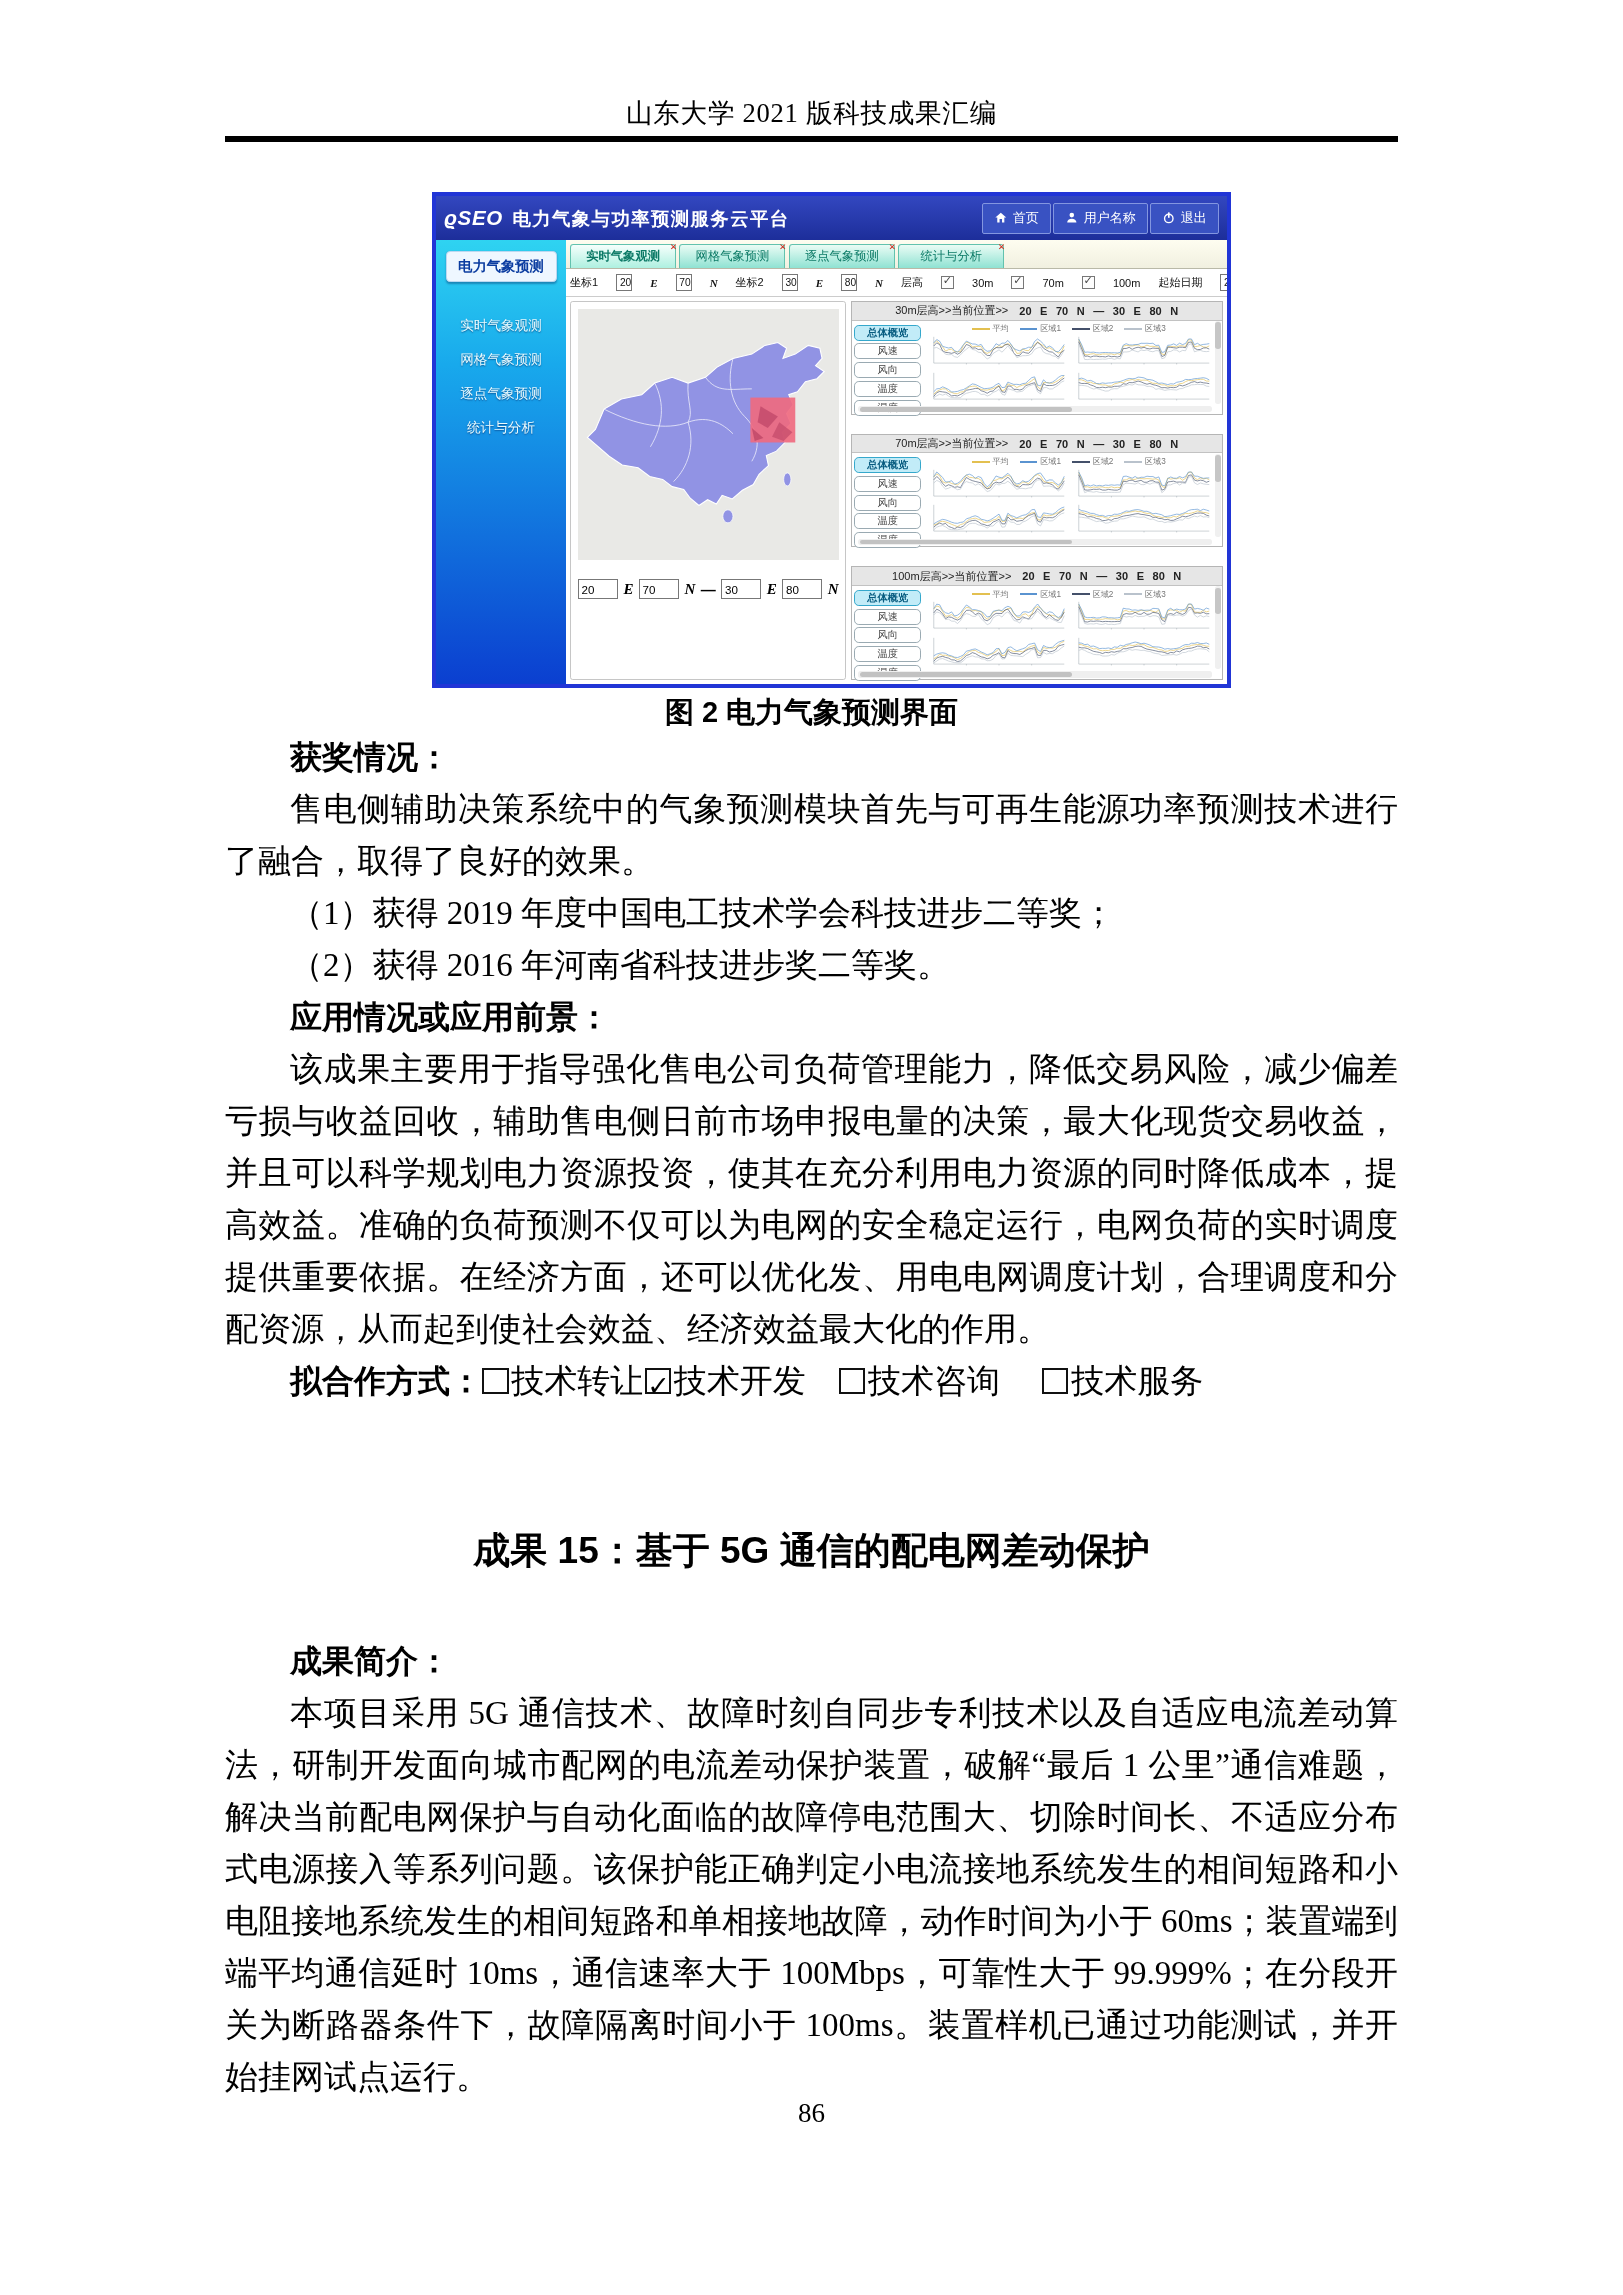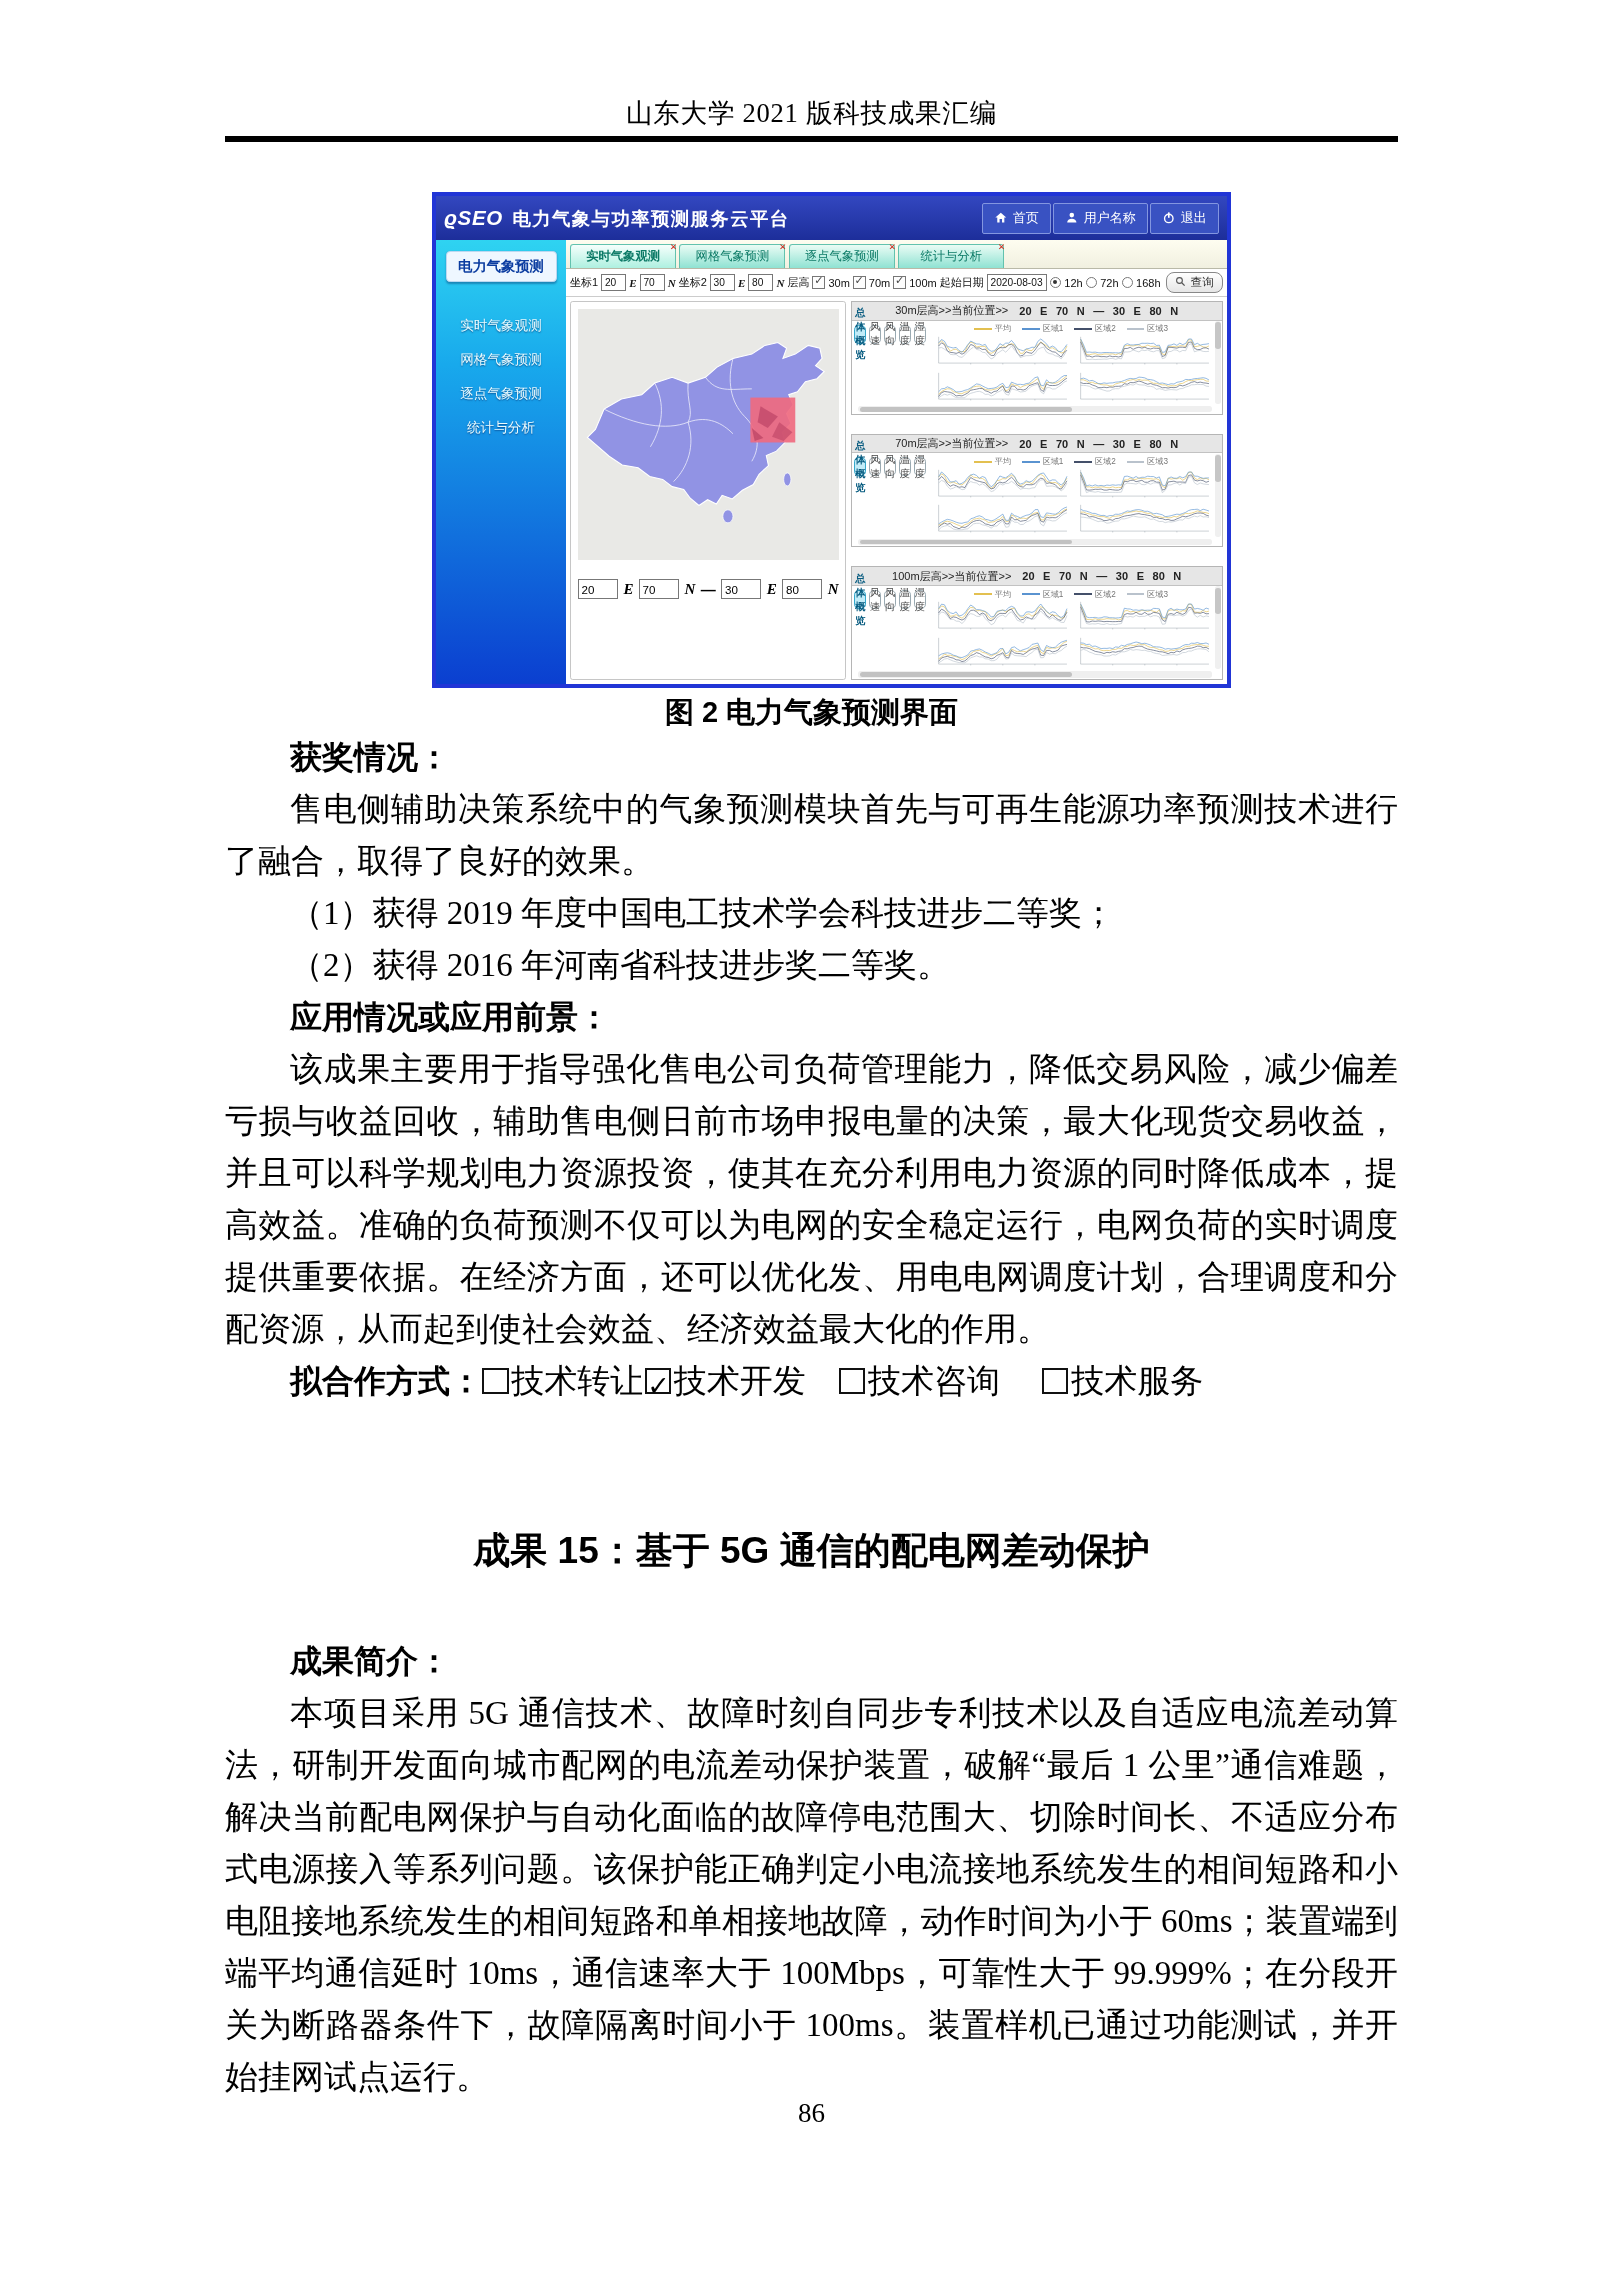--- a/index.html
+++ b/index.html
@@ -59,21 +59,21 @@
   .main{flex:1;display:flex;flex-direction:column;background:#fff;min-width:0;}
   .tabbar{height:29px;flex:0 0 29px;background:linear-gradient(#fefdf0,#f1f0e0);
     border-bottom:0.7px solid #b9b9a8;display:flex;align-items:flex-end;gap:3.4px;padding:0 0 0 4.1px;box-sizing:border-box;}
   .tab{width:104px;height:23px;background:linear-gradient(#eafcf5,#8fe2d2);border:0.7px solid #62c2ae;
     border-bottom:none;border-radius:3.4px 3.4px 0 0;color:#0c7a66;font-size:12.3px;display:flex;
     align-items:center;justify-content:center;position:relative;cursor:pointer;}
   .tab.checked{background:linear-gradient(#f6fffc,#aef0e0);font-weight:bold;}
   .tab-x{position:absolute;top:-2.7px;right:-2px;color:#d42414;font-size:8.9px;font-weight:bold;}
   .tab-x::before{content:"✕";}
   .filterbar{height:27px;flex:0 0 27px;border-bottom:0.7px solid #ccc;display:flex;align-items:center;
-    padding:0 4.1px;gap:3px;font-size:11px;white-space:nowrap;overflow:hidden;color:#111;}
+    padding:0 4.1px;gap:18px;font-size:11px;white-space:nowrap;overflow:hidden;color:#111;}
   .ibox{display:inline-flex;align-items:center;width:31px;height:16.4px;border:0.7px solid #777;
     background:#fff;font-size:10.2px;padding-left:2.7px;box-sizing:border-box;}
   .ibox.date{width:76px;}
   .axis{font-family:"Liberation Serif",serif;font-style:italic;font-weight:bold;}
   .cb{width:11px;height:11px;border:0.7px solid #777;background:#fdfdfd;position:relative;flex:0 0 11px;}
   .cb.checked::after{content:"✓";position:absolute;left:0.7px;top:-3.4px;font-size:11px;color:#444;}
   .radio{width:9.5px;height:9.5px;border:0.7px solid #777;border-radius:50%;position:relative;flex:0 0 9.5px;background:#fff;}
   .radio.checked::after{content:"";position:absolute;left:2px;top:2px;width:4.1px;height:4.1px;border-radius:50%;background:#333;}
   .search-btn{display:flex;align-items:center;gap:4.1px;border:0.7px solid #888;border-radius:8px;
     background:linear-gradient(#fff,#e6e6e6);height:19px;padding:0 8.2px;font-size:11.6px;color:#333;cursor:pointer;margin-left:2.7px;}
@@ -84,21 +84,21 @@
   .map-area svg{width:100%;height:100%;display:block;}
   .map-coords{margin-top:19px;display:flex;align-items:center;justify-content:center;gap:5.5px;
     font-size:15px;font-weight:bold;}
   .map-coords .ibox{width:40px;height:20.5px;font-size:11.6px;font-weight:normal;}
   .charts{flex:1;display:flex;flex-direction:column;gap:19px;min-width:0;}
   .csec{flex:1;border:0.7px solid #b5b5b5;display:flex;flex-direction:column;position:relative;min-height:0;background:#fff;}
   .cs-head{height:17.7px;flex:0 0 17.7px;background:#e6e6e6;border-bottom:0.7px solid #c2c2c2;
     display:flex;align-items:center;justify-content:center;gap:11px;font-size:11px;color:#222;}
   .cs-head .coords{font-weight:bold;word-spacing:5.5px;}
   .cs-body{flex:1;display:flex;padding:2px 9.5px 1.4px 2.7px;min-height:0;}
-  .cs-btns{flex:0 0 67px;display:flex;flex-direction:row;gap:2.7px;padding-top:2px;}
+  .cs-btns{flex:0 0 67px;display:flex;flex-direction:column;gap:2.7px;padding-top:2px;}
   .cbtn{height:17px;border:1.4px solid #9aaab2;border-radius:4.8px;background:#fff;font-size:10.2px;
     color:#444;display:flex;align-items:center;justify-content:center;cursor:pointer;}
   .cbtn.active{background:#c2ecf8;border-color:#35a8cc;color:#085c80;font-weight:bold;}
   .cs-chart{flex:1;display:flex;flex-direction:column;min-width:0;padding-left:4.1px;}
   .legend{height:12.3px;flex:0 0 12.3px;display:flex;align-items:center;justify-content:center;gap:11px;
     font-size:8.2px;color:#777;}
   .legend-item{display:flex;align-items:center;gap:2.7px;}
   .legend-item .sw{width:17.7px;height:2px;background:#999;display:inline-block;}
   .cgrid{flex:1;display:grid;grid-template-columns:1fr 1fr;grid-template-rows:1fr 1fr;gap:2px;min-height:0;}
   .cgrid svg{width:100%;height:100%;display:block;}

